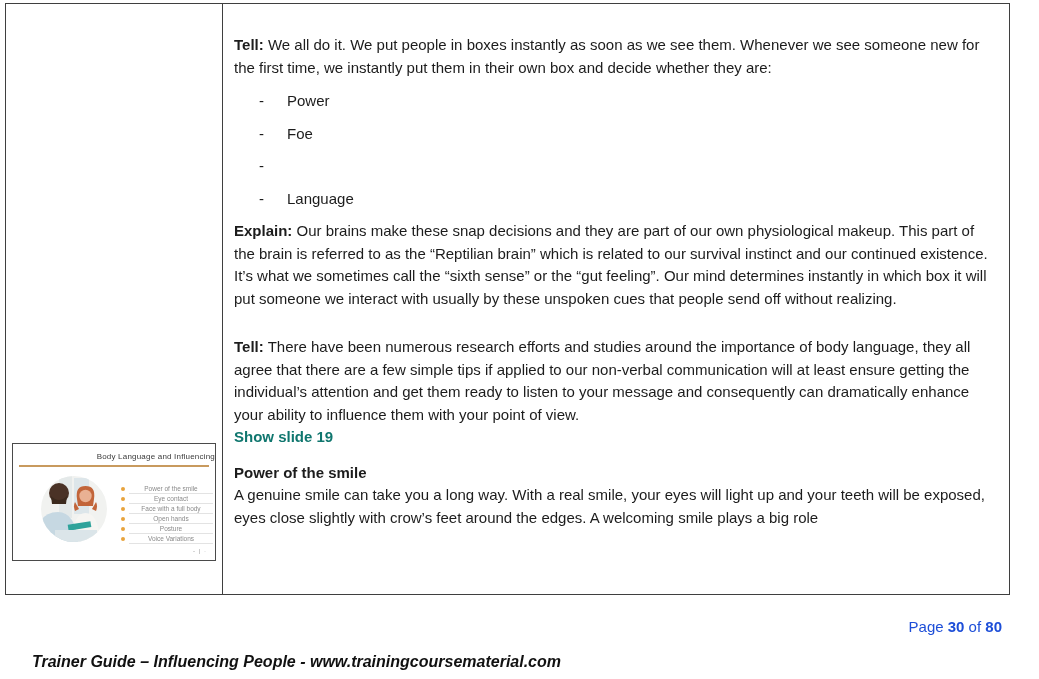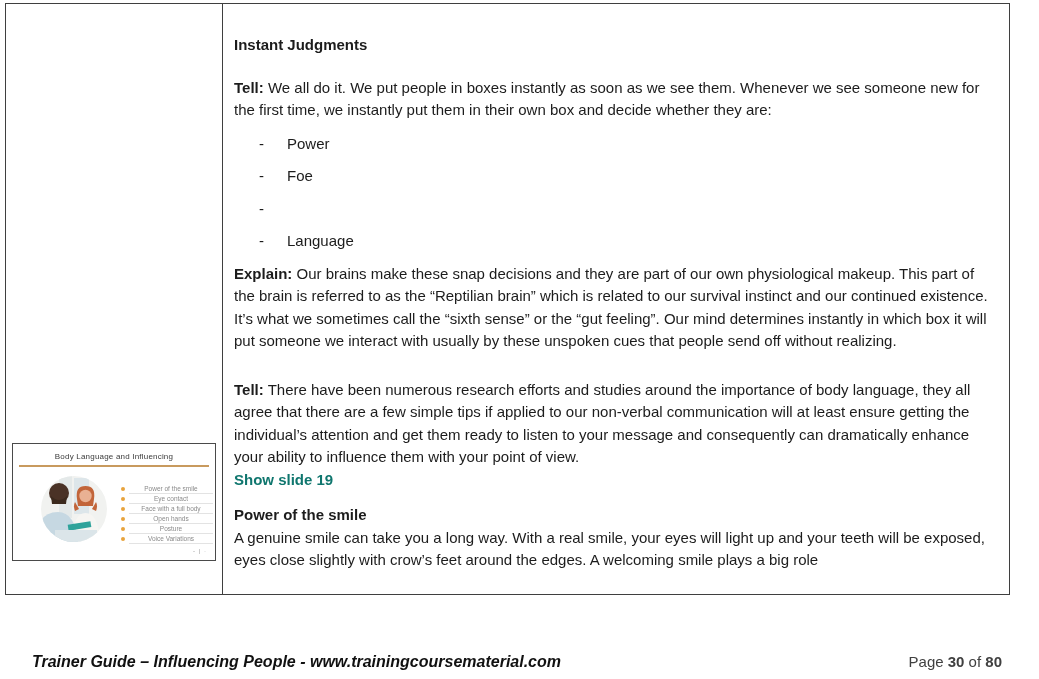--- a/index.html
+++ b/index.html
@@ -60,21 +60,21 @@
     position: absolute;
     left: 6px; top: 439px;
     width: 204px; height: 118px;
     border: 1px solid #4a4a4a;
     background: #ffffff;
     overflow: hidden;
   }
   .slide-title {
     font-size: 8px;
     color: #3a3a3a;
-    text-align: center;
+    text-align: right;
     padding-top: 8px;
     letter-spacing: 0.2px;
     white-space: nowrap;
   }
   .slide-rule {
     height: 2px;
     background: #C89A5E;
     width: 94%;
     margin: 4px auto 0 auto;
   }
@@ -115,24 +115,24 @@
     position: absolute;
     right: 8px; bottom: 6px;
     font-size: 6px;
     color: #9a9a9a;
     letter-spacing: 1px;
   }
 
   
   .page-number {
     position: absolute;
-    top: 653px;
+    top: 618px;
     right: 37px;
     font-size: 15px;
-    color: #404040;
+    color: #1d4ed8;
     white-space: pre;
   }
   .page-number b { font-weight: bold; }
   .doc-footer {
     position: absolute;
     left: 32px;
     top: 653px;
     font-size: 16px;
     font-weight: bold;
     font-style: italic;
@@ -200,21 +200,20 @@
             <span class="slide-bullet-dot"></span>
             <span class="slide-bullet-label">Voice Variations</span>
           </div>
         </div>
 
         <div class="slide-page-marker">- | ·</div>
       </div>
     </div>
 
     <div class="cell-right">
-      <div class="section-heading">Instant Judgments</div>
 
       <p class="para m-b15"><b>Tell:</b><span> We all do it. We put people in boxes instantly as soon as we see them. Whenever we see someone new for the first time, we instantly put them in their own box and decide whether they are:</span></p>
 
       <ul class="judgments">
         <li>
             <span class="dash">-</span>
             <span>Power</span>
           </li>
         <li>
             <span class="dash">-</span>

